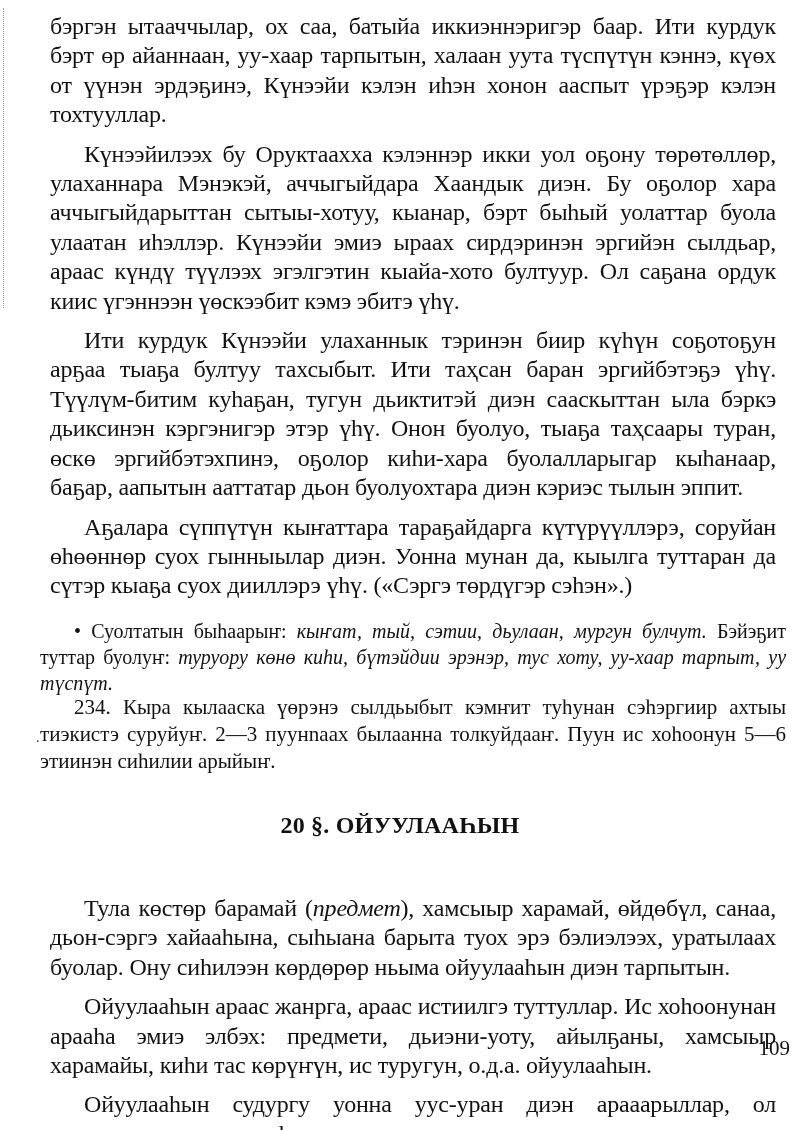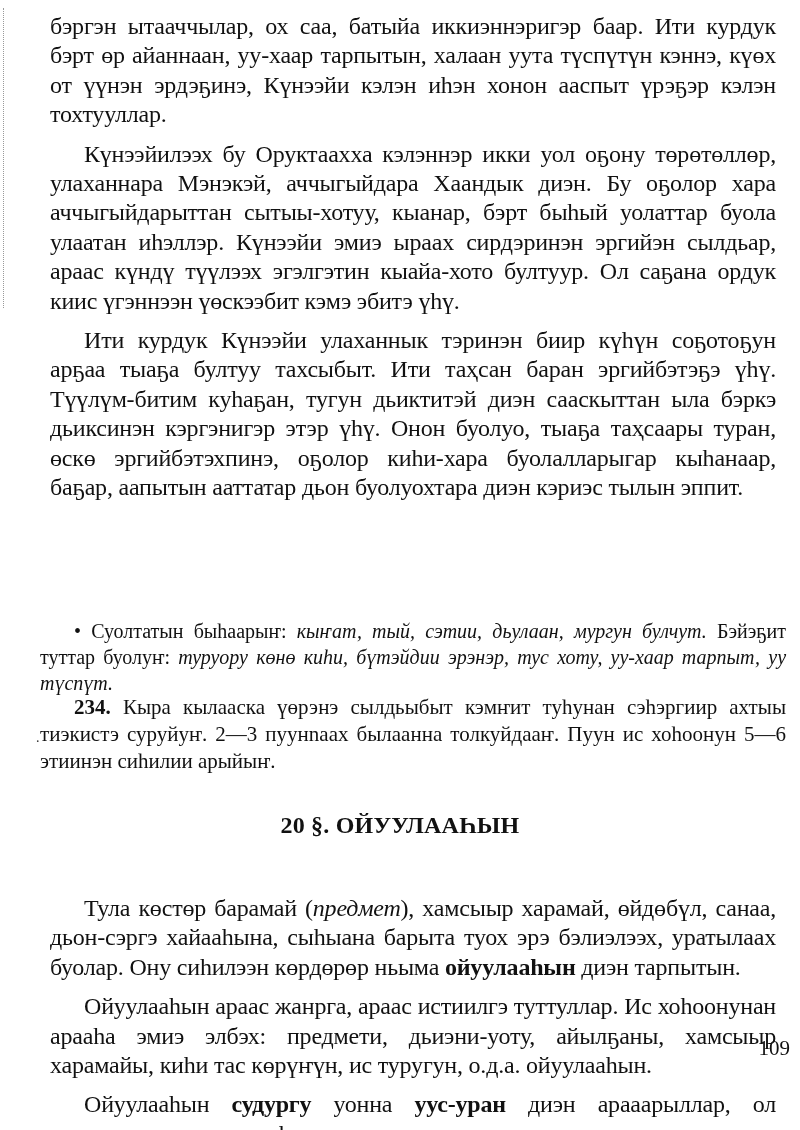--- a/index.html
+++ b/index.html
@@ -21,35 +21,36 @@
   .body-text p { margin: 10px; }
   .indent { text-indent: 34px; }
   .note {
     font-size: 20px; line-height: 26px; text-align: justify; margin: 0;
   }
   .note .it { font-style: italic; }
   .heading {
     position: absolute; left: 0; width: 800px; top: 812px; text-align: center;
     font-weight: bold; font-size: 24px; letter-spacing: 0.2px;
   }
-  .bold { font-weight: bold; }
+  .bold { font-weight: normal; }
   .it { font-style: italic; }
   .page-number { position: absolute; right: 10px; top: 1036px; font-size: 21px; }
   .stray-dot { position: absolute; left: 36px; top: 730px; font-size: 14px; color:#333; }
 </style>
 </head>
 <body>
 
 <div class="page">
   <div class="margin-marks"></div>
 
   <div class="col body-text" style="top:2px;">
     <p>бэргэн ытааччылар, ох саа, батыйа иккиэннэригэр баар. Ити курдук бэрт өр айаннаан, уу-хаар тарпытын, халаан уута түспүтүн кэннэ, күөх от үүнэн эрдэҕинэ, Күнээйи кэлэн иһэн хонон ааспыт үрэҕэр кэлэн тохтууллар.</p>
     <p class="indent">Күнээйилээх бу Оруктаахха кэлэннэр икки уол оҕону төрөтөллөр, улаханнара Мэнэкэй, аччыгыйдара Хаандык диэн. Бу оҕолор хара аччыгыйдарыттан сытыы-хотуу, кыанар, бэрт быһый уолаттар буола улаатан иһэллэр. Күнээйи эмиэ ыраах сирдэринэн эргийэн сылдьар, араас күндү түүлээх эгэлгэтин кыайа-хото бултуур. Ол саҕана ордук киис үгэннээн үөскээбит кэмэ эбитэ үһү.</p>
     <p class="indent">Ити курдук Күнээйи улаханнык тэринэн биир күһүн соҕотоҕун арҕаа тыаҕа бултуу тахсыбыт. Ити таҳсан баран эргийбэтэҕэ үһү. Түүлүм-битим куһаҕан, тугун дьиктитэй диэн сааскыттан ыла бэркэ дьиксинэн кэргэнигэр этэр үһү. Онон буолуо, тыаҕа таҳсаары туран, өскө эргийбэтэхпинэ, оҕолор киһи-хара буолалларыгар кыһанаар, баҕар, аапытын ааттатар дьон буолуохтара диэн кэриэс тылын эппит.</p>
+    <p class="indent">Аҕалара сүппүтүн кыҥаттара тараҕайдарга күтүрүүллэрэ, соруйан өһөөннөр суох гынныылар диэн. Уонна мунан да, кыылга туттаран да сүтэр кыаҕа суох дииллэрэ үһү. («Сэргэ төрдүгэр сэһэн».)</p>
   </div>
 
   <div class="col" style="top:618px;">
     <p class="note indent">
       <span>•</span>
       <span>Суолтатын быһаарыҥ:</span>
       <span class="it">кыҥат, тый, сэтии, дьулаан, мургун булчут.</span>
       <span>Бэйэҕит туттар буолуҥ:</span>
       <span class="it">туруору көнө киһи, бүтэйдии эрэнэр, тус хоту, уу-хаар тарпыт, уу түспүт.</span>
     </p>

